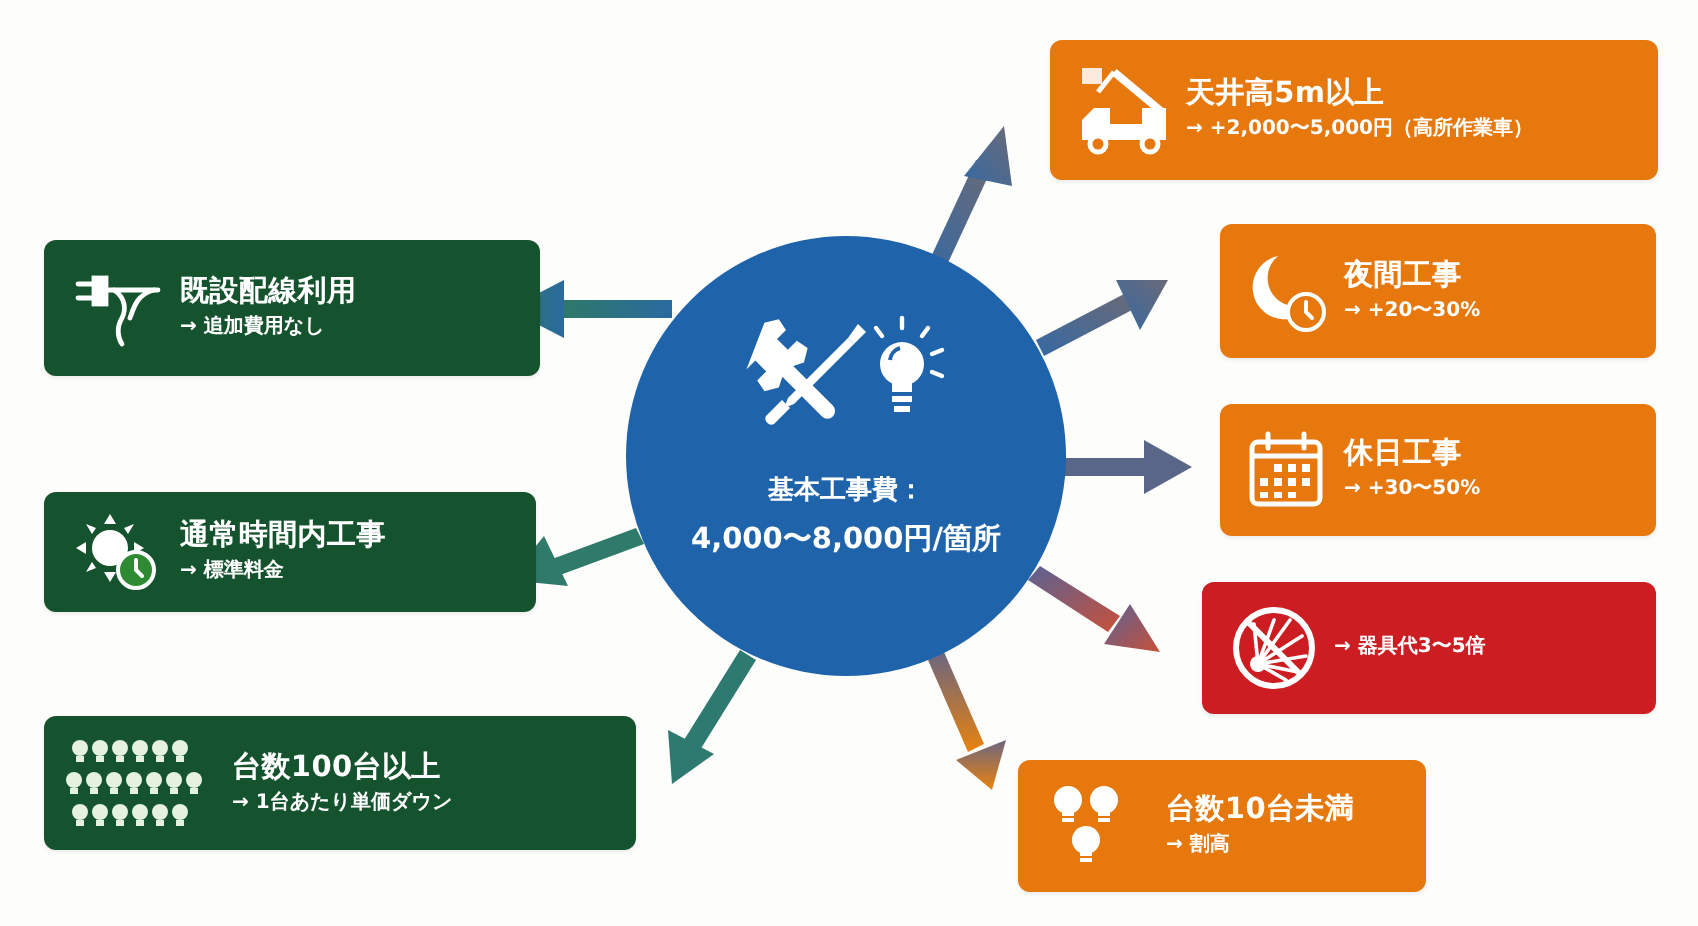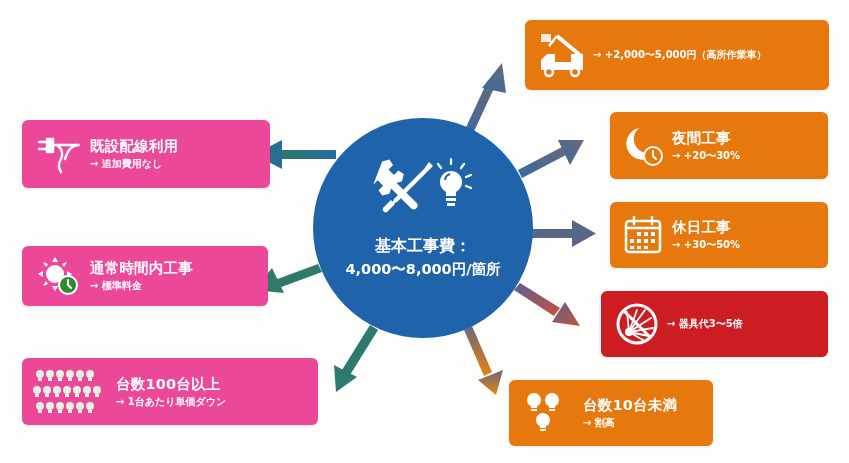--- a/index.html
+++ b/index.html
@@ -1,28 +1,28 @@
 <!DOCTYPE html>
 <html><head>
 <meta charset="utf-8">
 <style>
   html,body{margin:0;padding:0;}
   body{width:849px;height:463px;background:#fdfdfc;position:relative;overflow:hidden;font-family:"DejaVu Sans","Liberation Sans",sans-serif;}
   .box{position:absolute;border-radius:6px;color:#fff;display:flex;align-items:center;box-sizing:border-box;box-shadow:0 1px 2px rgba(0,0,0,0.08);}
-  .green{background:#ec4899;}
+  .green{background:#14532d;}
   .orange{background:#e6780e;}
   .red{background:#cc1d22;}
   .icon{flex:0 0 auto;display:flex;align-items:center;justify-content:center;}
   .txt{display:flex;flex-direction:column;line-height:1.35;}
   .t1{font-size:14.5px;font-weight:bold;letter-spacing:0.2px;white-space:nowrap;}
   .t2{font-size:10px;font-weight:bold;white-space:nowrap;}
   #arrows{position:absolute;left:0;top:0;}
   .hub{position:absolute;left:313px;top:118px;width:220px;height:220px;border-radius:50%;background:#1f64ab;color:#fff;text-align:center;}
   .hub .ic{position:absolute;left:0;right:0;top:38px;display:flex;justify-content:center;}
-  .hub .l1{position:absolute;left:0;right:0;top:118px;font-size:16px;font-weight:bold;}
+  .hub .l1{position:absolute;left:0;right:0;top:118px;font-size:13px;font-weight:bold;}
   .hub .l2{position:absolute;left:0;right:0;top:142px;font-size:14.5px;font-weight:bold;white-space:nowrap;}
 </style>
 </head>
 <body>
 
 <svg id="arrows" width="849" height="463">
   <defs>
     <linearGradient id="gTL" x1="1" y1="0" x2="0" y2="0">
         <stop offset="0" stop-color="#2a6aa0"></stop>
         <stop offset="1" stop-color="#2e7a62"></stop>
@@ -254,20 +254,21 @@
       <line x1="12" y1="14" x2="20" y2="4" stroke="#fff" stroke-width="2.5"></line>
       <line x1="20" y1="4" x2="44" y2="24" stroke="#fff" stroke-width="4"></line>
       <rect x="34" y="22" width="12" height="8" fill="#fff"></rect>
       <path d="M4 30 h14 v-8 h-8 l-6 6 z" fill="#fff"></path>
       <rect x="4" y="30" width="42" height="8" fill="#fff"></rect>
       <circle cx="12" cy="40" r="4" fill="#e6780e" stroke="#fff" stroke-width="2.5"></circle>
       <circle cx="38" cy="40" r="4" fill="#e6780e" stroke="#fff" stroke-width="2.5"></circle>
     </svg>
   </div>
   <div class="txt">
+    <span class="t1">天井高5m以上</span>
     <span class="t2">→ +2,000〜5,000円（高所作業車）</span>
   </div>
 </div>
 
 <div class="box orange" style="left:610px;top:112px;width:218px;height:67px;">
   <div class="icon" style="width:58px;margin-left:4px;">
     <svg width="44" height="44" viewBox="0 0 44 44">
       <path d="M18 4 a16 16 0 1 0 18 22 a13 13 0 0 1 -18 -22 z" fill="#fff"></path>
       <circle cx="32" cy="32" r="9" fill="#e6780e" stroke="#fff" stroke-width="2"></circle>
       <path d="M32 27 v5 l3 3" stroke="#fff" stroke-width="2" fill="none" stroke-linecap="round"></path>

